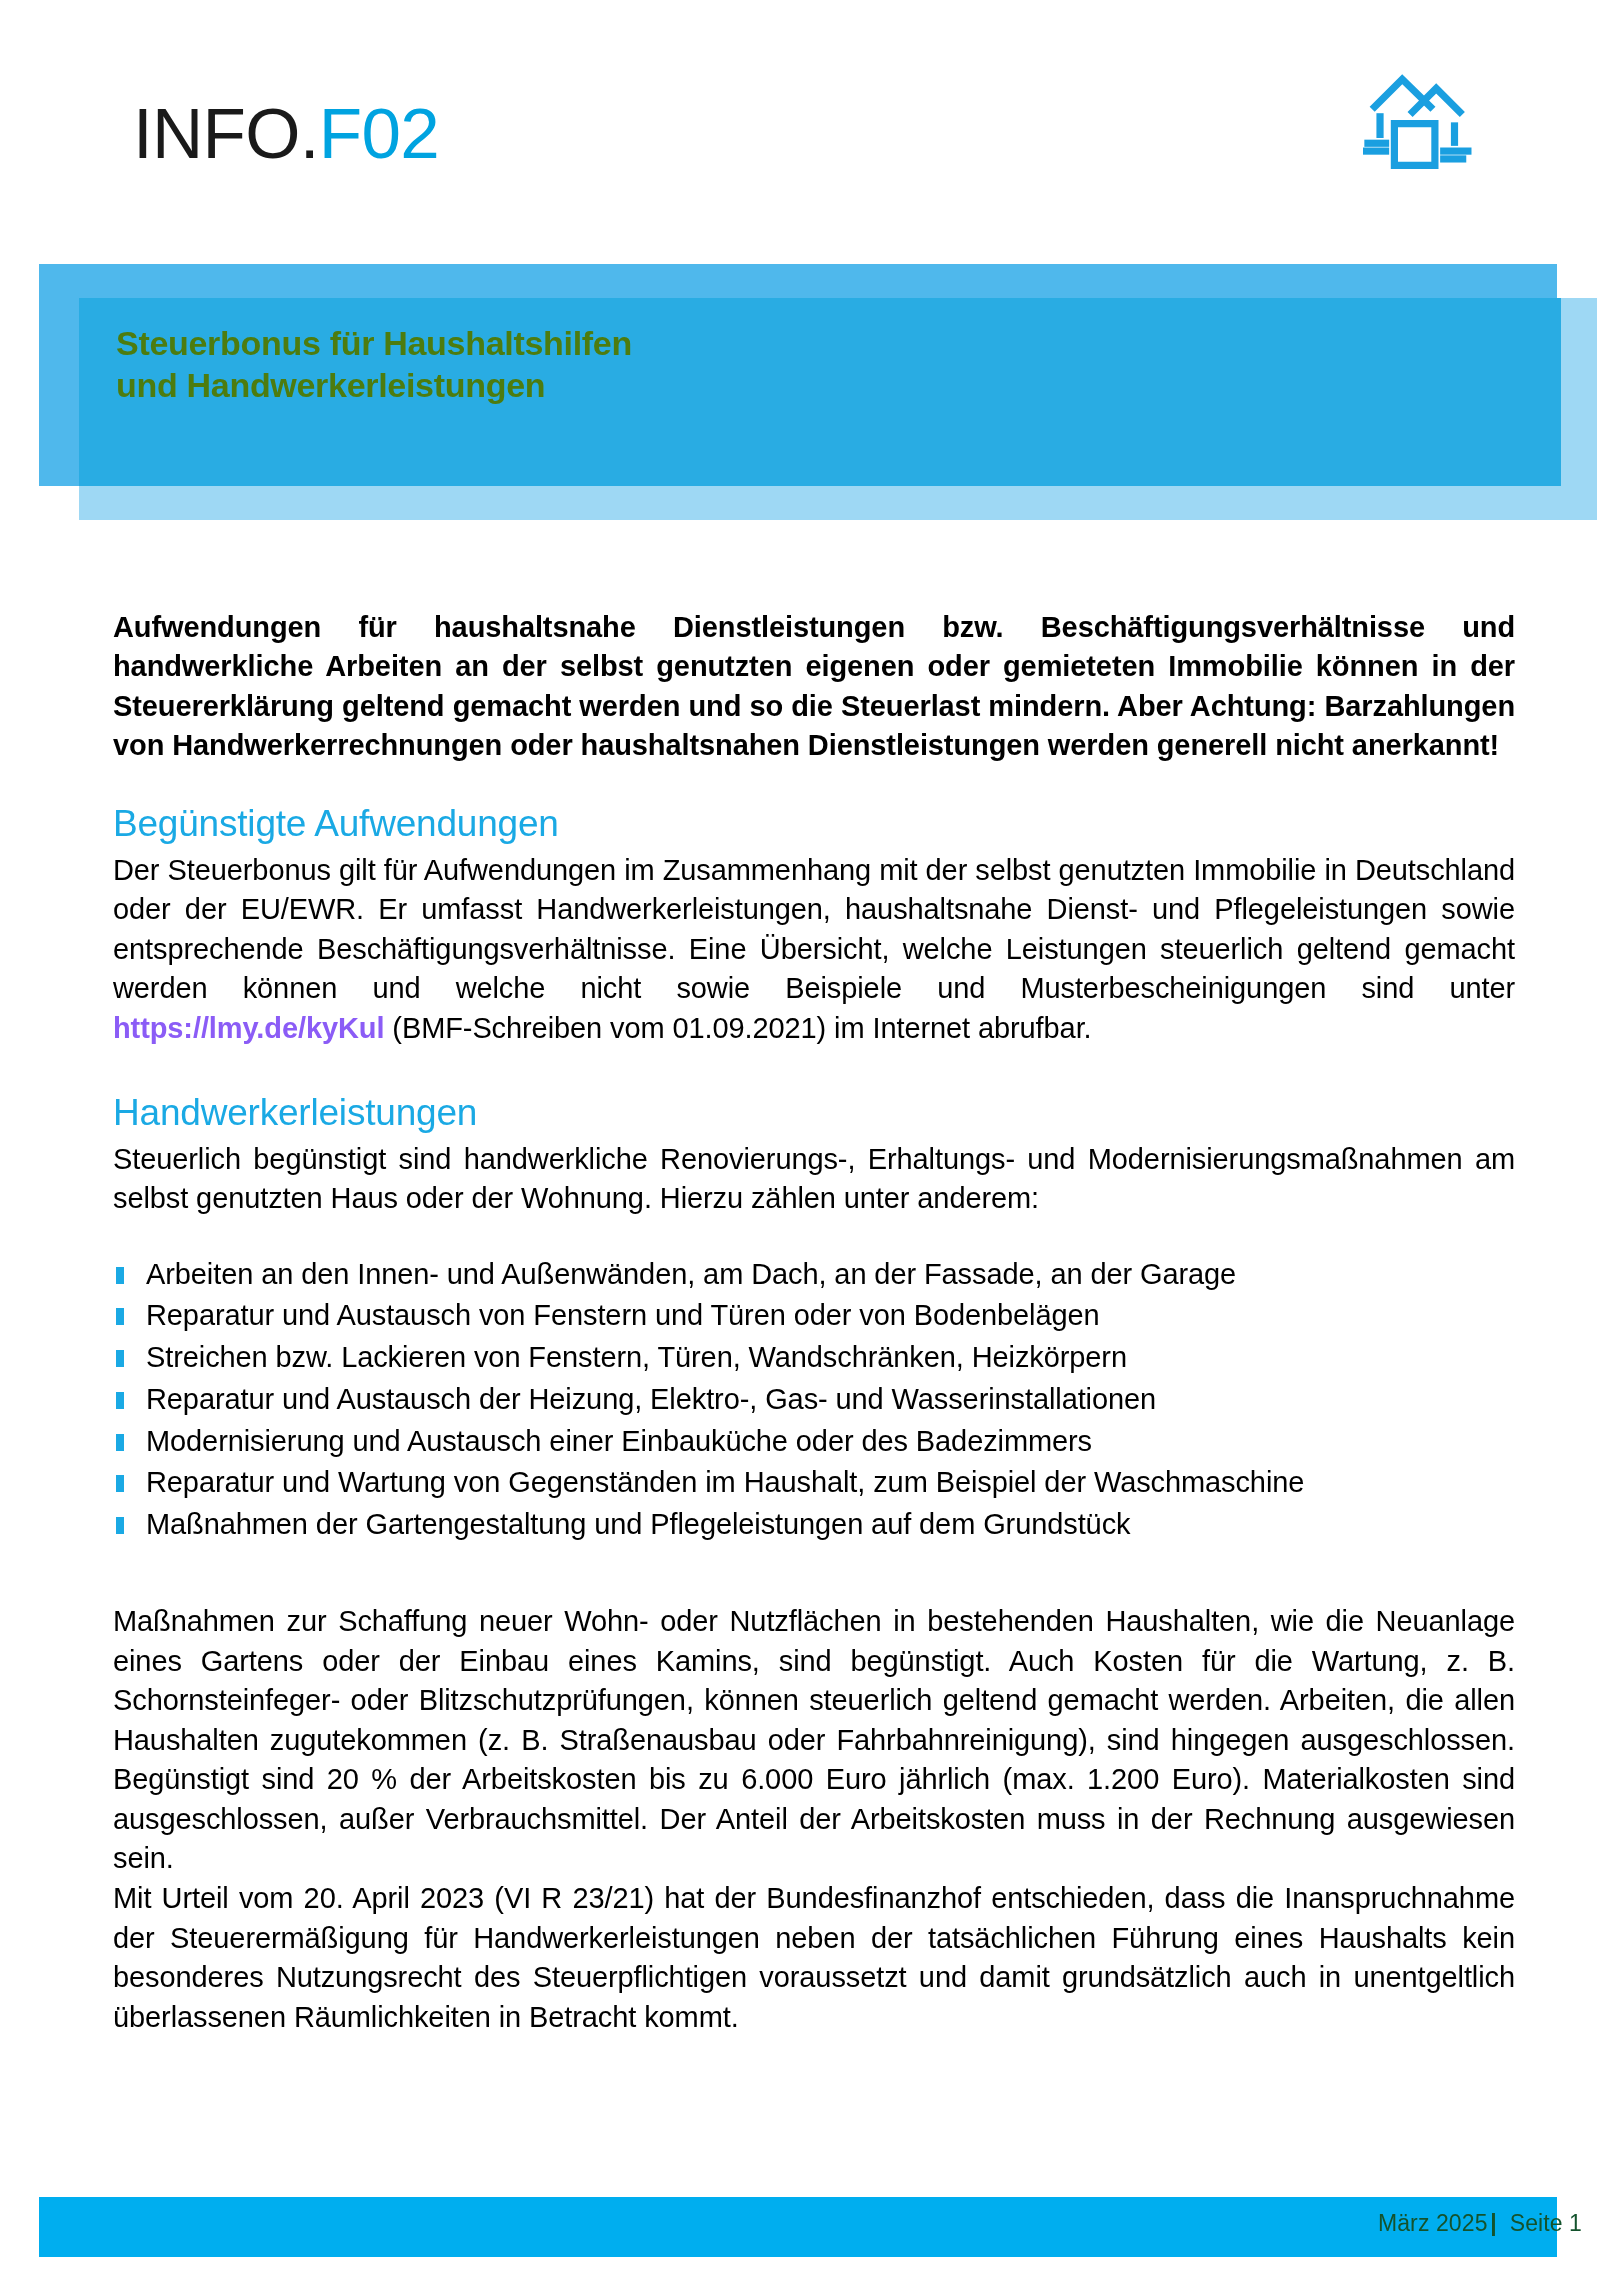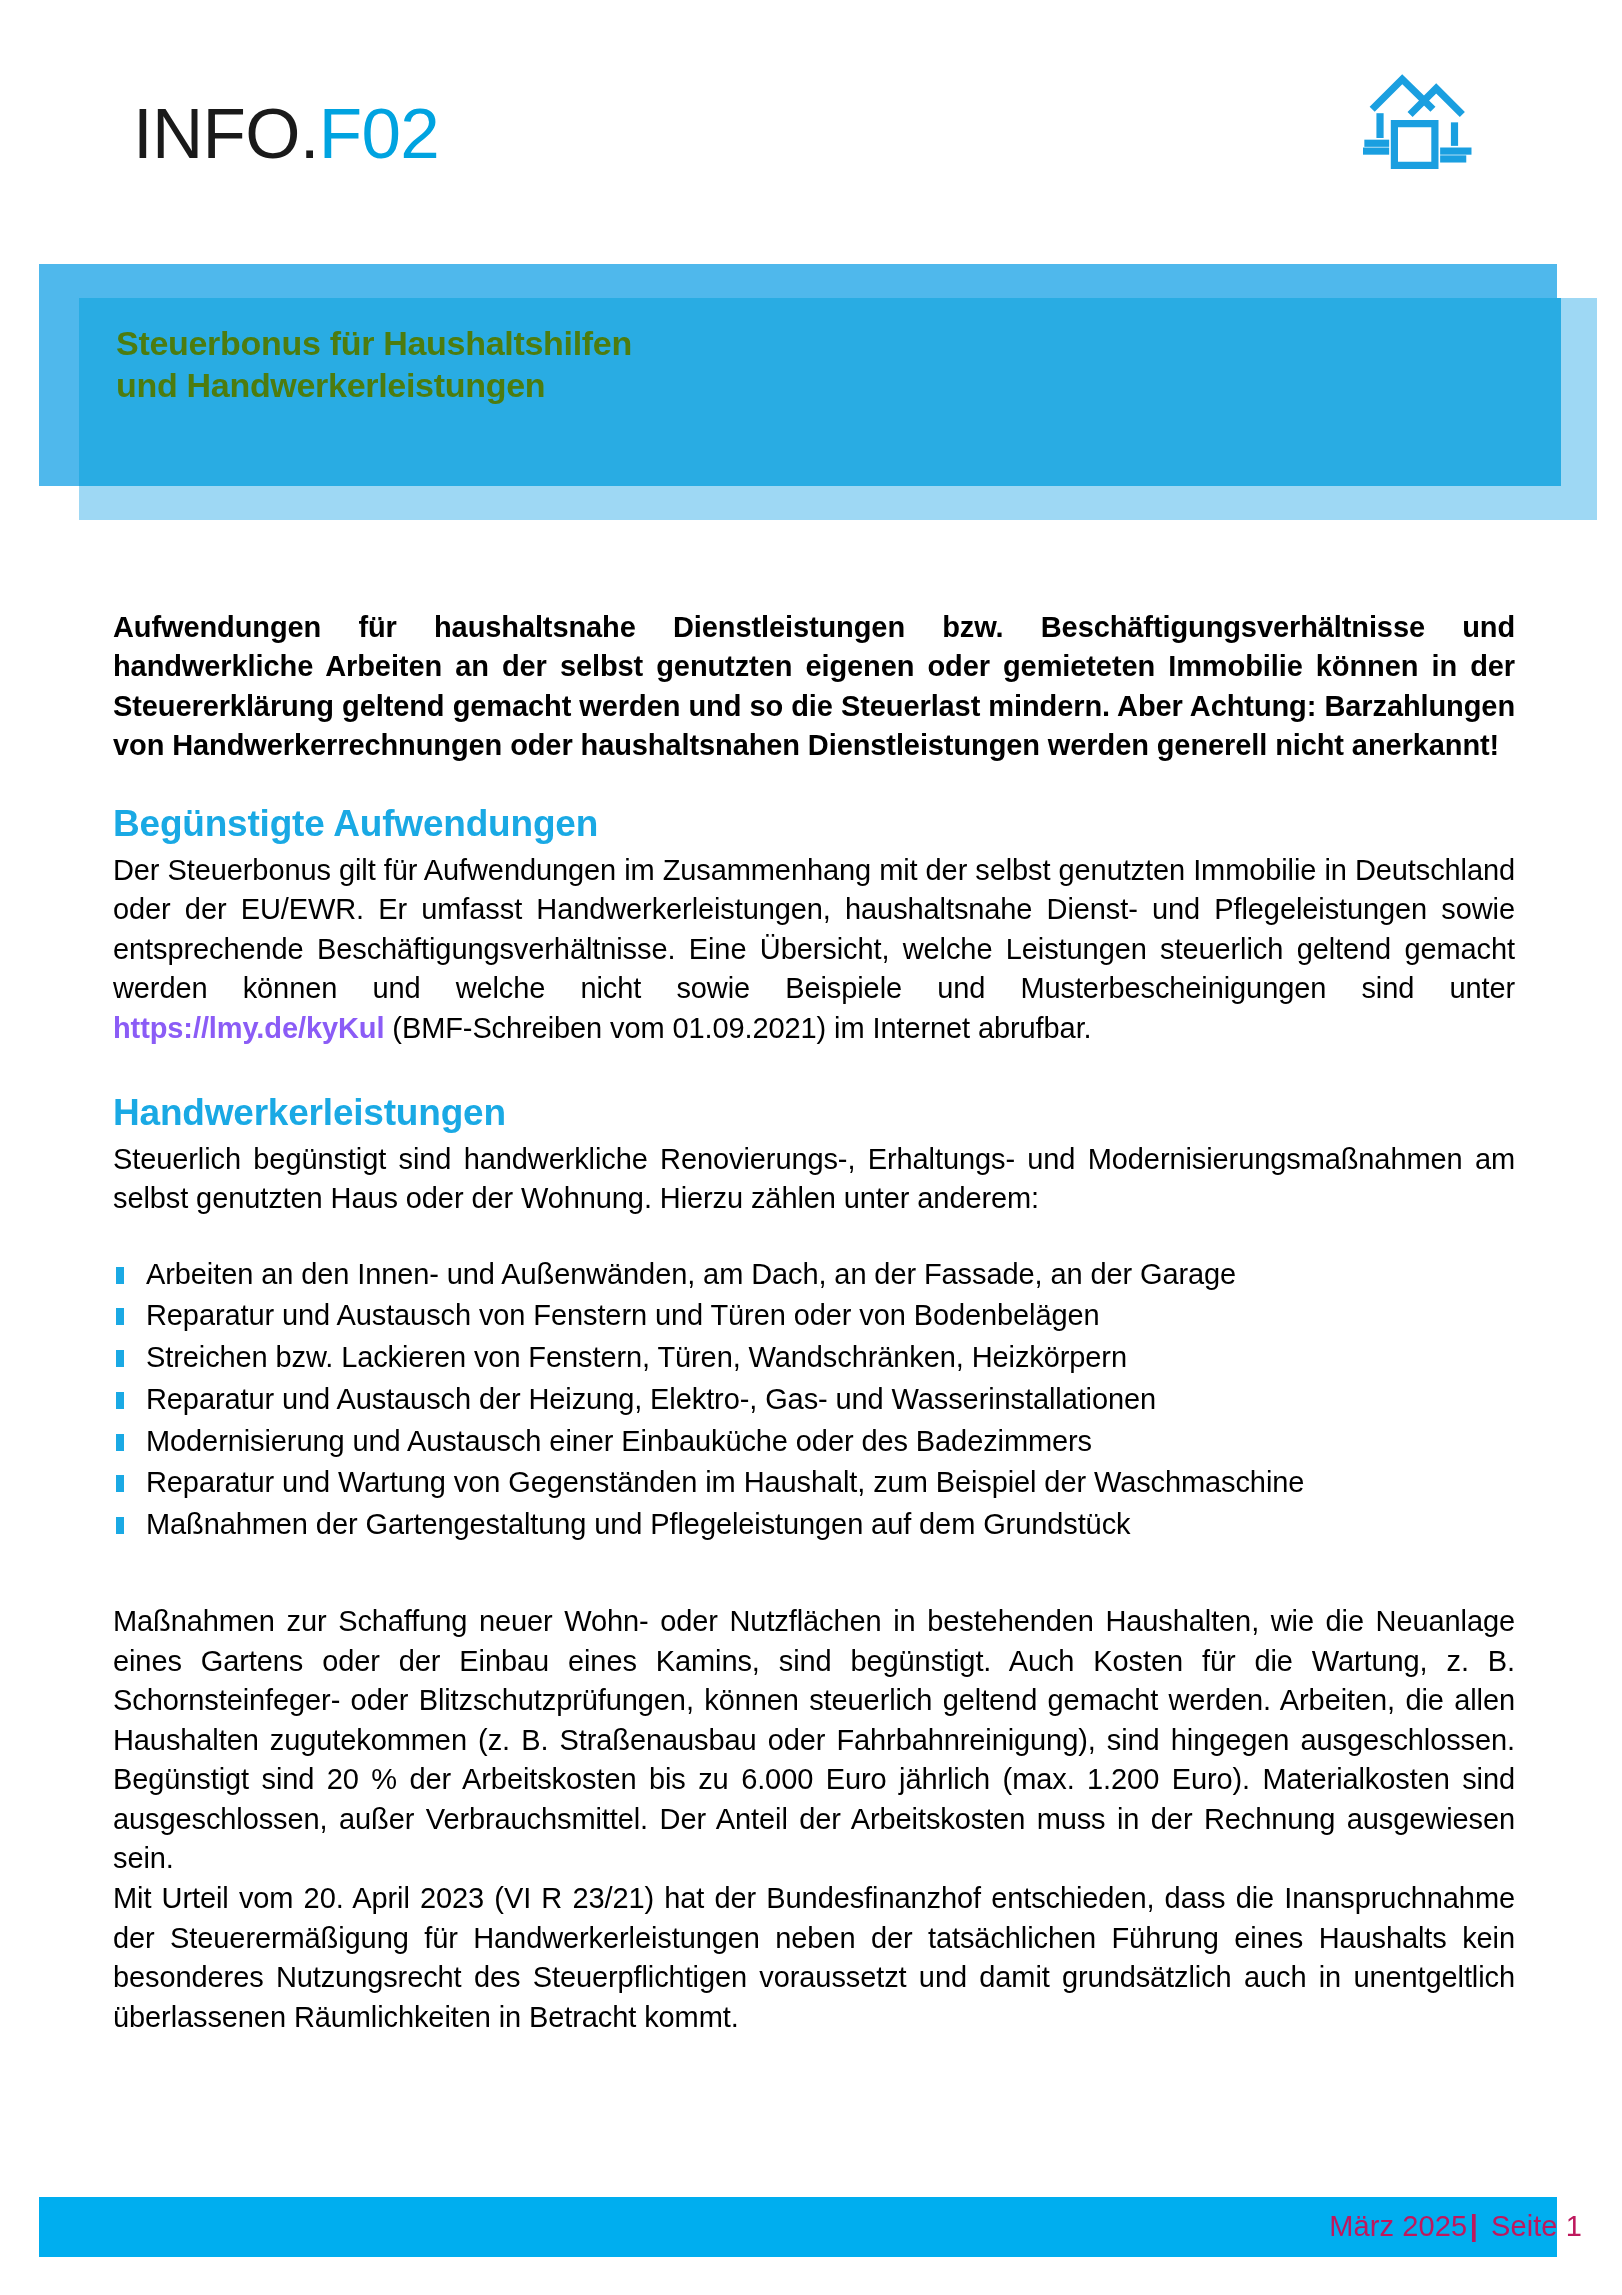--- a/index.html
+++ b/index.html
@@ -130,21 +130,21 @@
     font-weight: 700;
     line-height: 1.36;
     text-align: justify;
     text-justify: inter-word;
     margin: 0 0 37px 0;
     letter-spacing: -0.1px;
   }
 
   .section-heading {
     font-size: 37px;
-    font-weight: 700;
+    font-weight: 400;
     color: #1aa9e4;
     line-height: 1.12;
     margin: 0 0 6.5px 0;
     letter-spacing: -0.2px;
   }
 
   .body-par {
     font-size: 29px;
     font-weight: 400;
     line-height: 1.365;
@@ -192,22 +192,22 @@
     left: 39px;
     top: 2197px;
     width: 1518px;
     height: 60px;
     background: #00aeef;
   }
   #footer-text {
     position: absolute;
     right: 41px;
     top: 2210px;
-    color: #be185d;
-    font-size: 29px;
+    color: #14532d;
+    font-size: 23px;
     font-weight: 400;
     white-space: nowrap;
     letter-spacing: 0.1px;
     text-align: center;
   }
   #footer-text .sep { margin: 0 6.5px 0 2.6px; font-weight: 700; }
   #footer-text .pg { margin-left: 6.5px; }
 </style>
 </head>
 <body>

